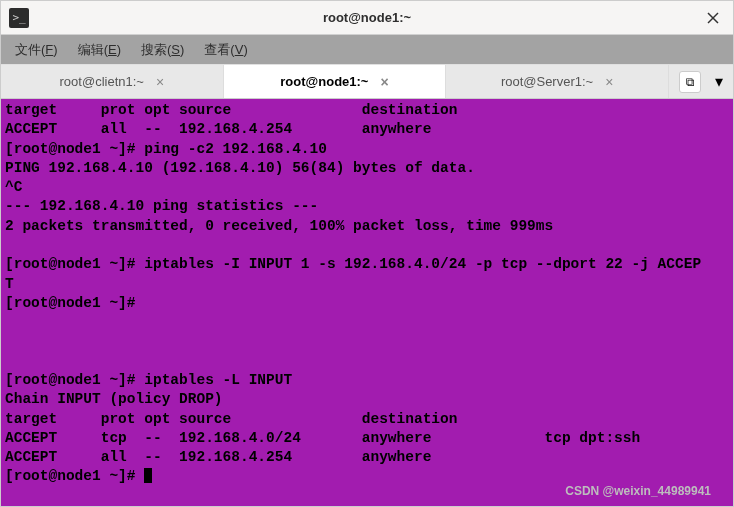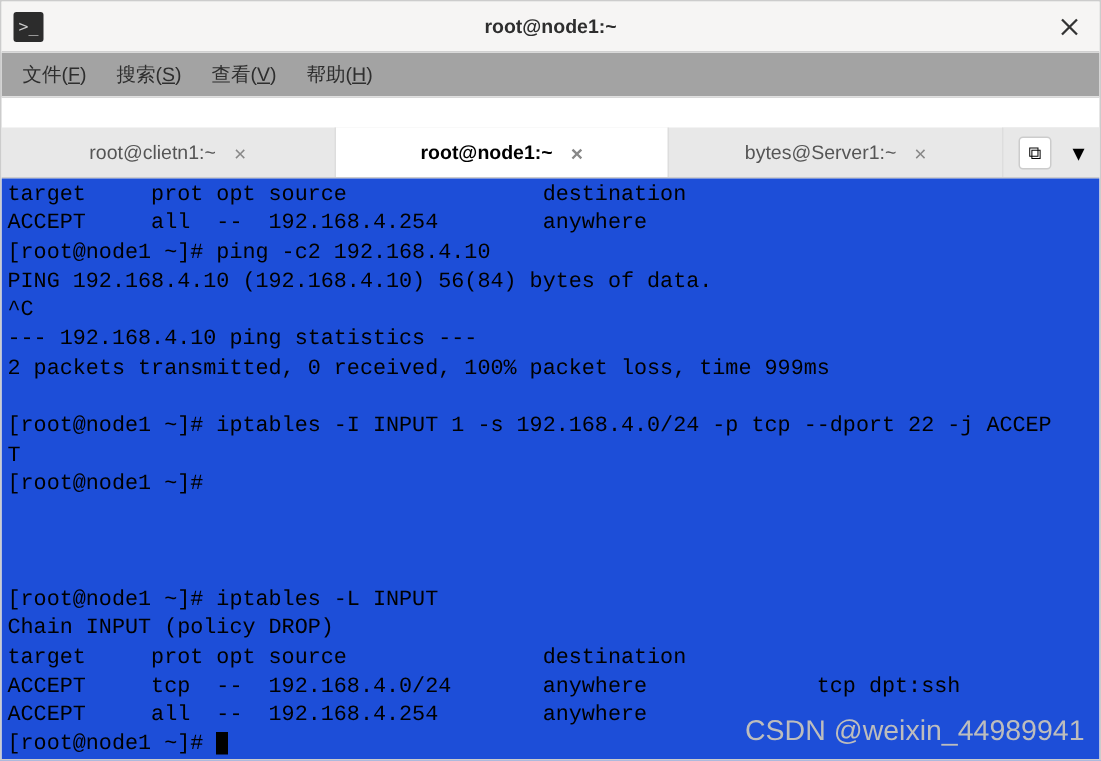--- a/index.html
+++ b/index.html
@@ -68,21 +68,20 @@
     color: #2e2e2e;
     cursor: pointer;
   }
   .menu-item u { text-decoration: underline; }
   .tabbar {
     height: 34px;
     background: #e8e8e8;
     display: flex;
     align-items: stretch;
     border-bottom: 1px solid #ccc;
-    margin-top: 20px;
   }
   .tab {
     flex: 1;
     display: flex;
     align-items: center;
     justify-content: center;
     gap: 12px;
     font-size: 13px;
     color: #555;
     border-right: 1px solid #ddd;
@@ -113,80 +112,81 @@
     align-items: center;
     justify-content: center;
     border: 1px solid #ccc;
     background: #fff;
     border-radius: 3px;
     cursor: pointer;
     font-size: 12px;
   }
   .terminal {
     flex: 1;
-    background: #1d4ed8;
+    background: #a21caf;
     color: #000;
     font-family: "Courier New", monospace;
     font-size: 14.5px;
     line-height: 1.33;
     padding: 2px 4px;
     white-space: pre;
     overflow: hidden;
     position: relative;
+    font-weight: bold;
   }
   .cursor-block {
     display: inline-block;
     width: 8px;
     height: 15px;
     background: #000;
     vertical-align: text-bottom;
     margin-bottom: 1px;
   }
   .watermark {
     position: absolute;
     bottom: 6px;
-    right: 10px;
+    right: 22px;
     color: #bdbdbd;
     font-family: sans-serif;
-    font-size: 19px;
+    font-size: 12px;
     pointer-events: none;
   }
 </style>
 </head>
 <body>
 
 <div class="titlebar">
   <div class="titlebar-icon">&gt;_</div>
   <div class="titlebar-title">root@node1:~</div>
   <div class="titlebar-close">
     <svg width="12" height="12" viewBox="0 0 12 12">
         <line x1="1" y1="1" x2="11" y2="11" stroke="#333" stroke-width="1.5"></line>
         <line x1="11" y1="1" x2="1" y2="11" stroke="#333" stroke-width="1.5"></line>
       </svg>
   </div>
 </div>
 
 <div class="menubar">
   <div class="menu-item"><span>文件(</span><u>F</u><span>)</span></div>
+  <div class="menu-item"><span>编辑(</span><u>E</u><span>)</span></div>
   <div class="menu-item"><span>搜索(</span><u>S</u><span>)</span></div>
   <div class="menu-item"><span>查看(</span><u>V</u><span>)</span></div>
-  <div class="menu-item"><span>帮助(</span><u>H</u><span>)</span></div>
 </div>
 
 <div class="tabbar">
   <div class="tab">
     <span>root@clietn1:~</span>
     <span class="tab-close">×</span>
   </div>
   <div class="tab active">
     <span>root@node1:~</span>
     <span class="tab-close">×</span>
   </div>
   <div class="tab">
-    <span>bytes@Server1:~</span>
+    <span>root@Server1:~</span>
     <span class="tab-close">×</span>
   </div>
   <div class="tab-actions">
     <div class="tab-action-btn">⧉</div>
     <div>▾</div>
   </div>
 </div>
 
 <div class="terminal"><span id="term-lines">target     prot opt source               destination
 ACCEPT     all  --  192.168.4.254        anywhere

